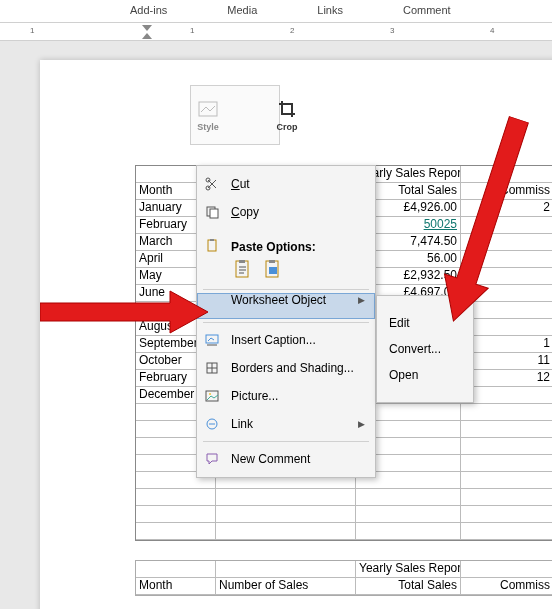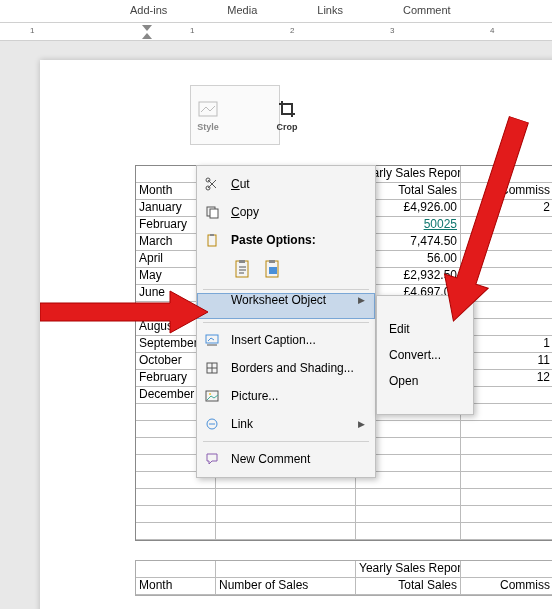--- a/index.html
+++ b/index.html
@@ -30,30 +30,30 @@
 .c0 { width: 80px; }
 .c1 { width: 140px; }
 .c2 { width: 105px; text-align: right; }
 .c3 { width: 92px; text-align: right; }
 .title-row .c2 { text-align: left; }
 .blue { color: #0f766e; text-decoration: underline; }
 
 .ctx-menu { position: absolute; left: 196px; top: 165px; width: 180px; background: #f4f4f4; border: 1px solid #c0c0c0; box-shadow: 2px 2px 6px rgba(0,0,0,.25); font-size: 12px; padding: 4px 0; z-index: 5; }
 .ctx-item { display: flex; align-items: center; height: 28px; padding: 0 10px 0 6px; gap: 10px; position: relative; }
 .ctx-item.hover { background: #c8d8ea; border: 1px solid #7aa7d6; height: 26px; padding: 0 9px 12px 5px; }
-.ctx-header { font-weight: bold; }
+.ctx-header { font-weight: bold; align-items: flex-end; }
 .ctx-icon { width: 18px; height: 18px; display: flex; align-items: center; justify-content: center; }
 .ctx-label { flex: 1; }
 .ctx-arrow { font-size: 9px; color: #555; }
 .ctx-sep { height: 1px; background: #d0d0d0; margin: 3px 6px; }
 .paste-icons { display: flex; gap: 10px; padding: 4px 0 6px 36px; }
 .paste-icons span { width: 20px; height: 22px; display: inline-flex; align-items: center; justify-content: center; }
 .underline-first::first-letter { text-decoration: underline; }
 
-.sub-menu { position: absolute; left: 376px; top: 295px; width: 98px; background: #f4f4f4; border: 1px solid #c0c0c0; box-shadow: 2px 2px 6px rgba(0,0,0,.25); font-size: 12px; padding: 20px 0; z-index: 6; text-align: right; }
+.sub-menu { position: absolute; left: 376px; top: 295px; width: 98px; background: #f4f4f4; border: 1px solid #c0c0c0; box-shadow: 2px 2px 6px rgba(0,0,0,.25); font-size: 12px; padding: 14px 0; z-index: 6; text-align: right; }
 .sub-item { height: 26px; display: flex; align-items: center; padding: 0 12px; }
 
 .arrow-red { position: absolute; z-index: 10; }
 .arrow1 { left: 40px; top: 289px; width: 170px; height: 46px; }
 .arrow2 { left: 410px; top: 95px; width: 90px; height: 214px; transform: rotate(18deg); transform-origin: bottom left; }
 </style>
 </head>
 <body>
 
 <div class="ribbon-tabs">

